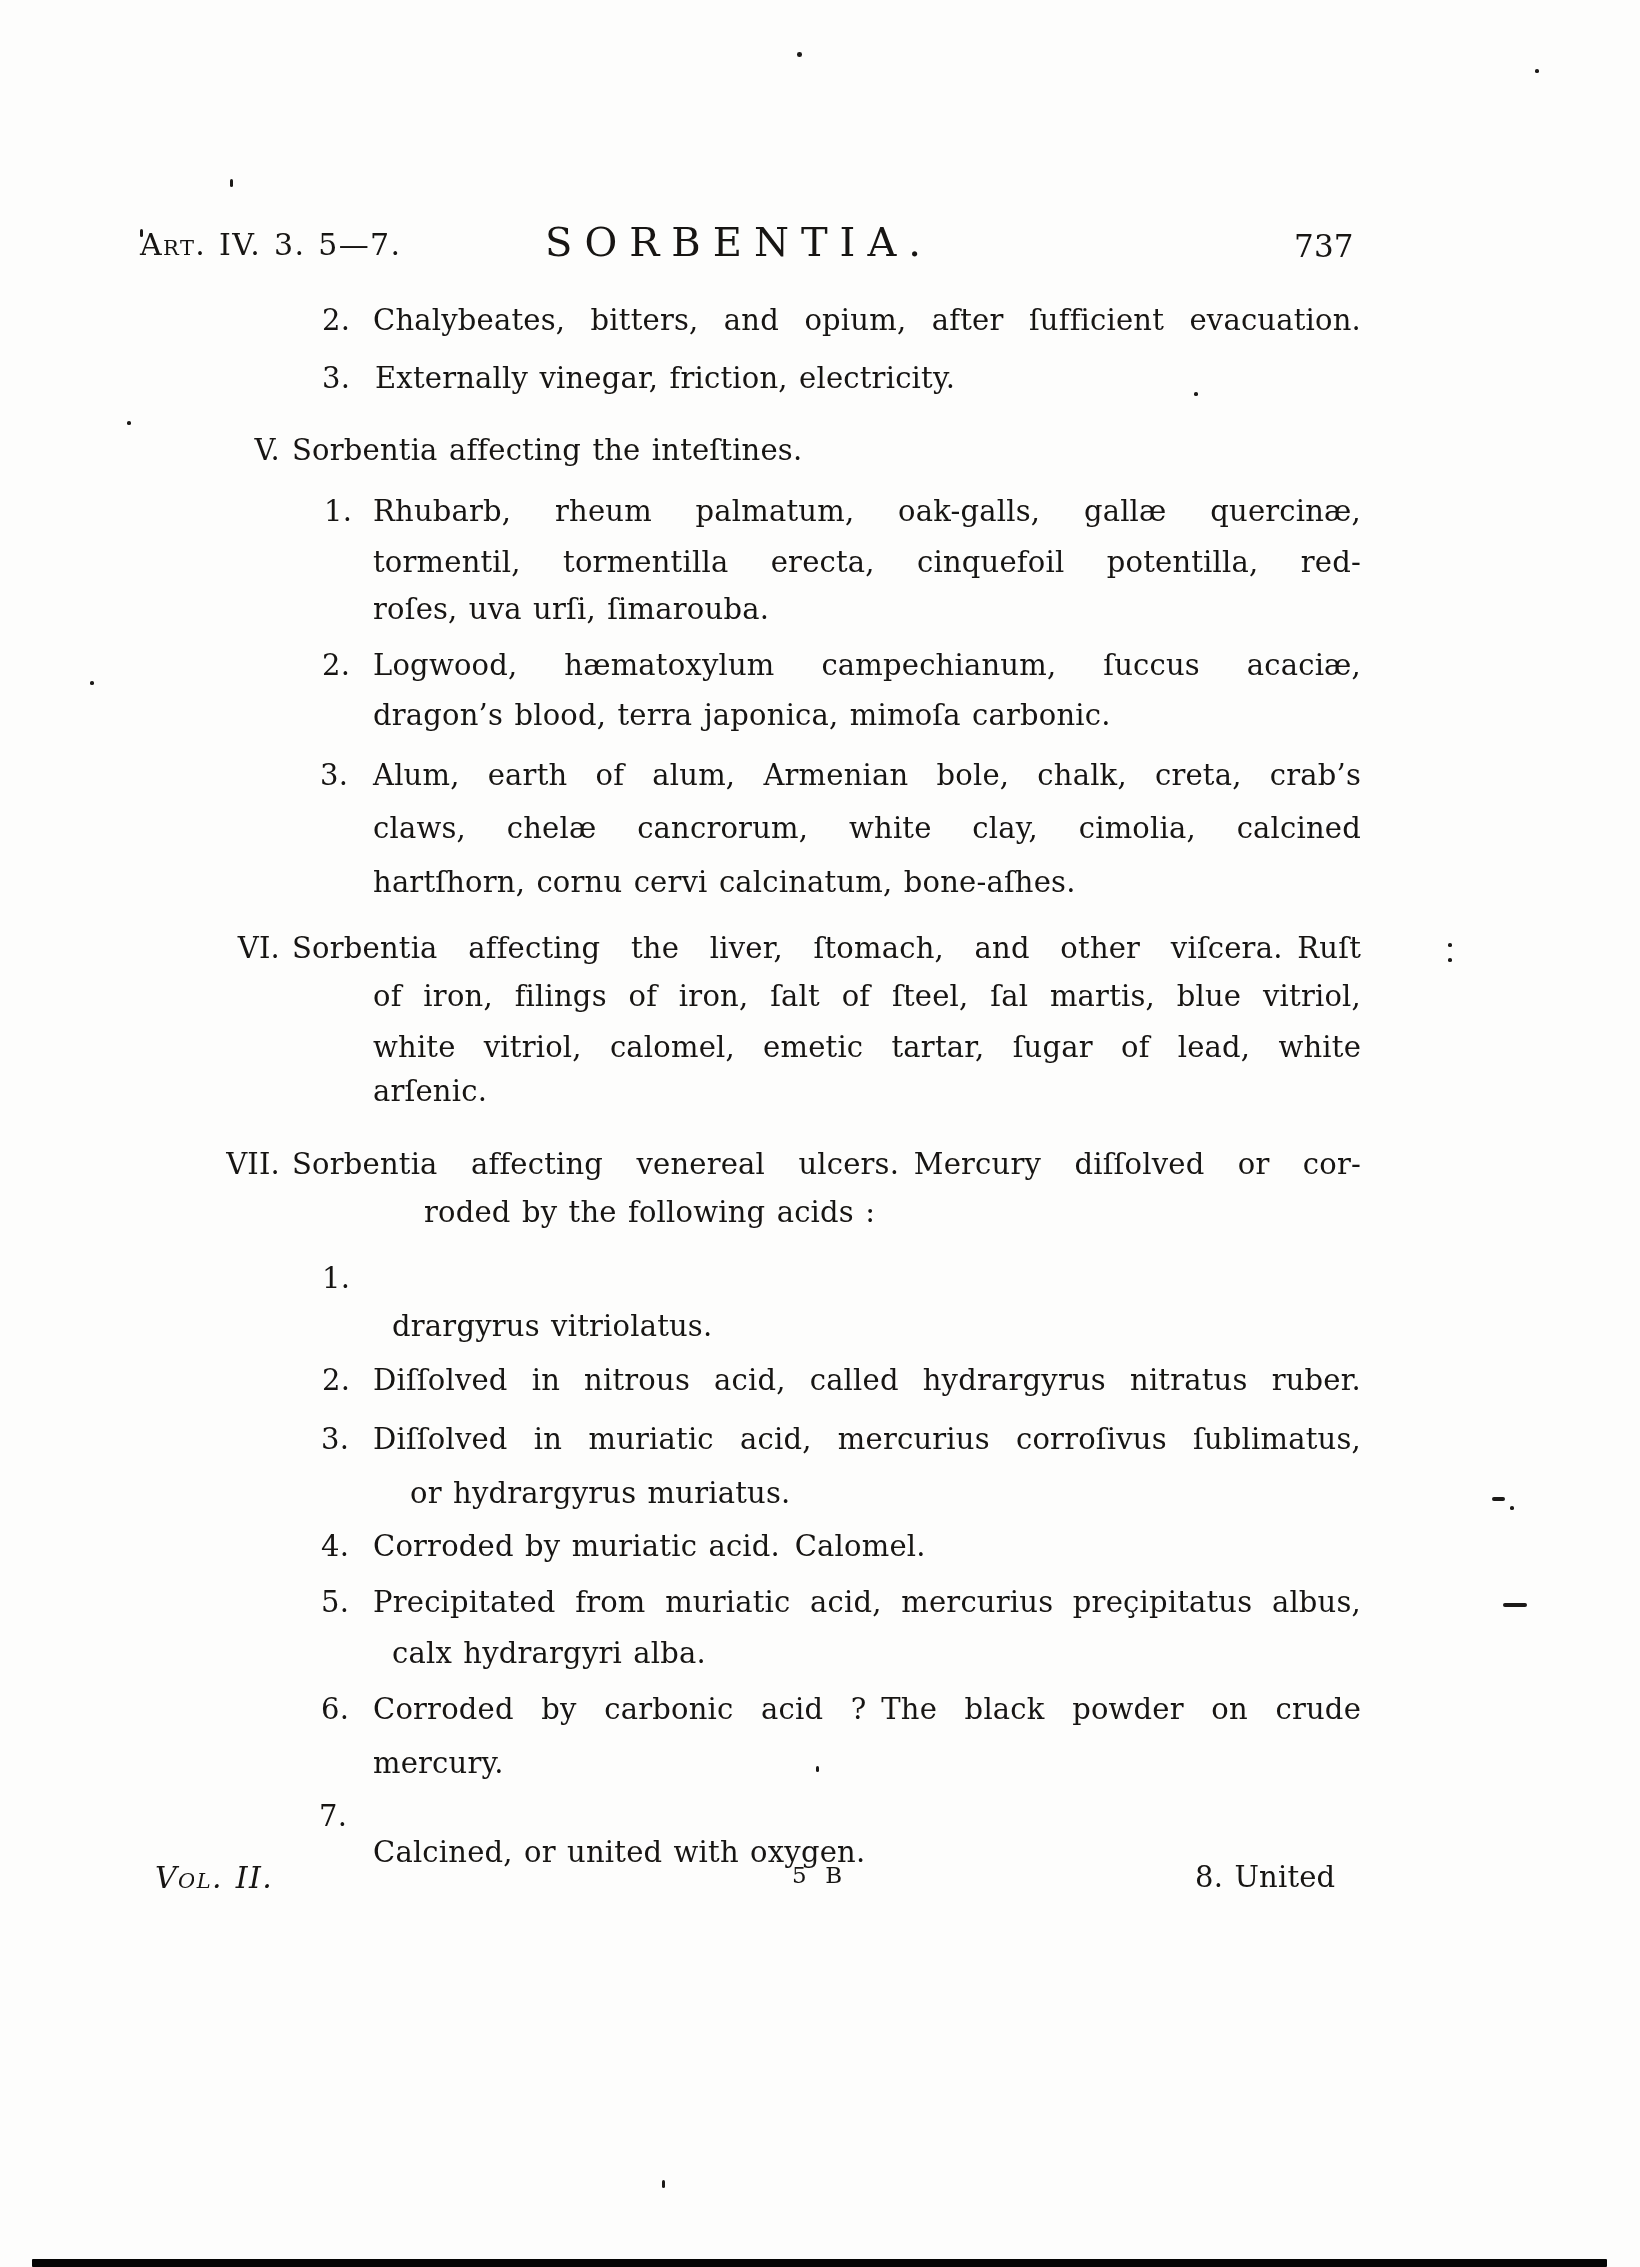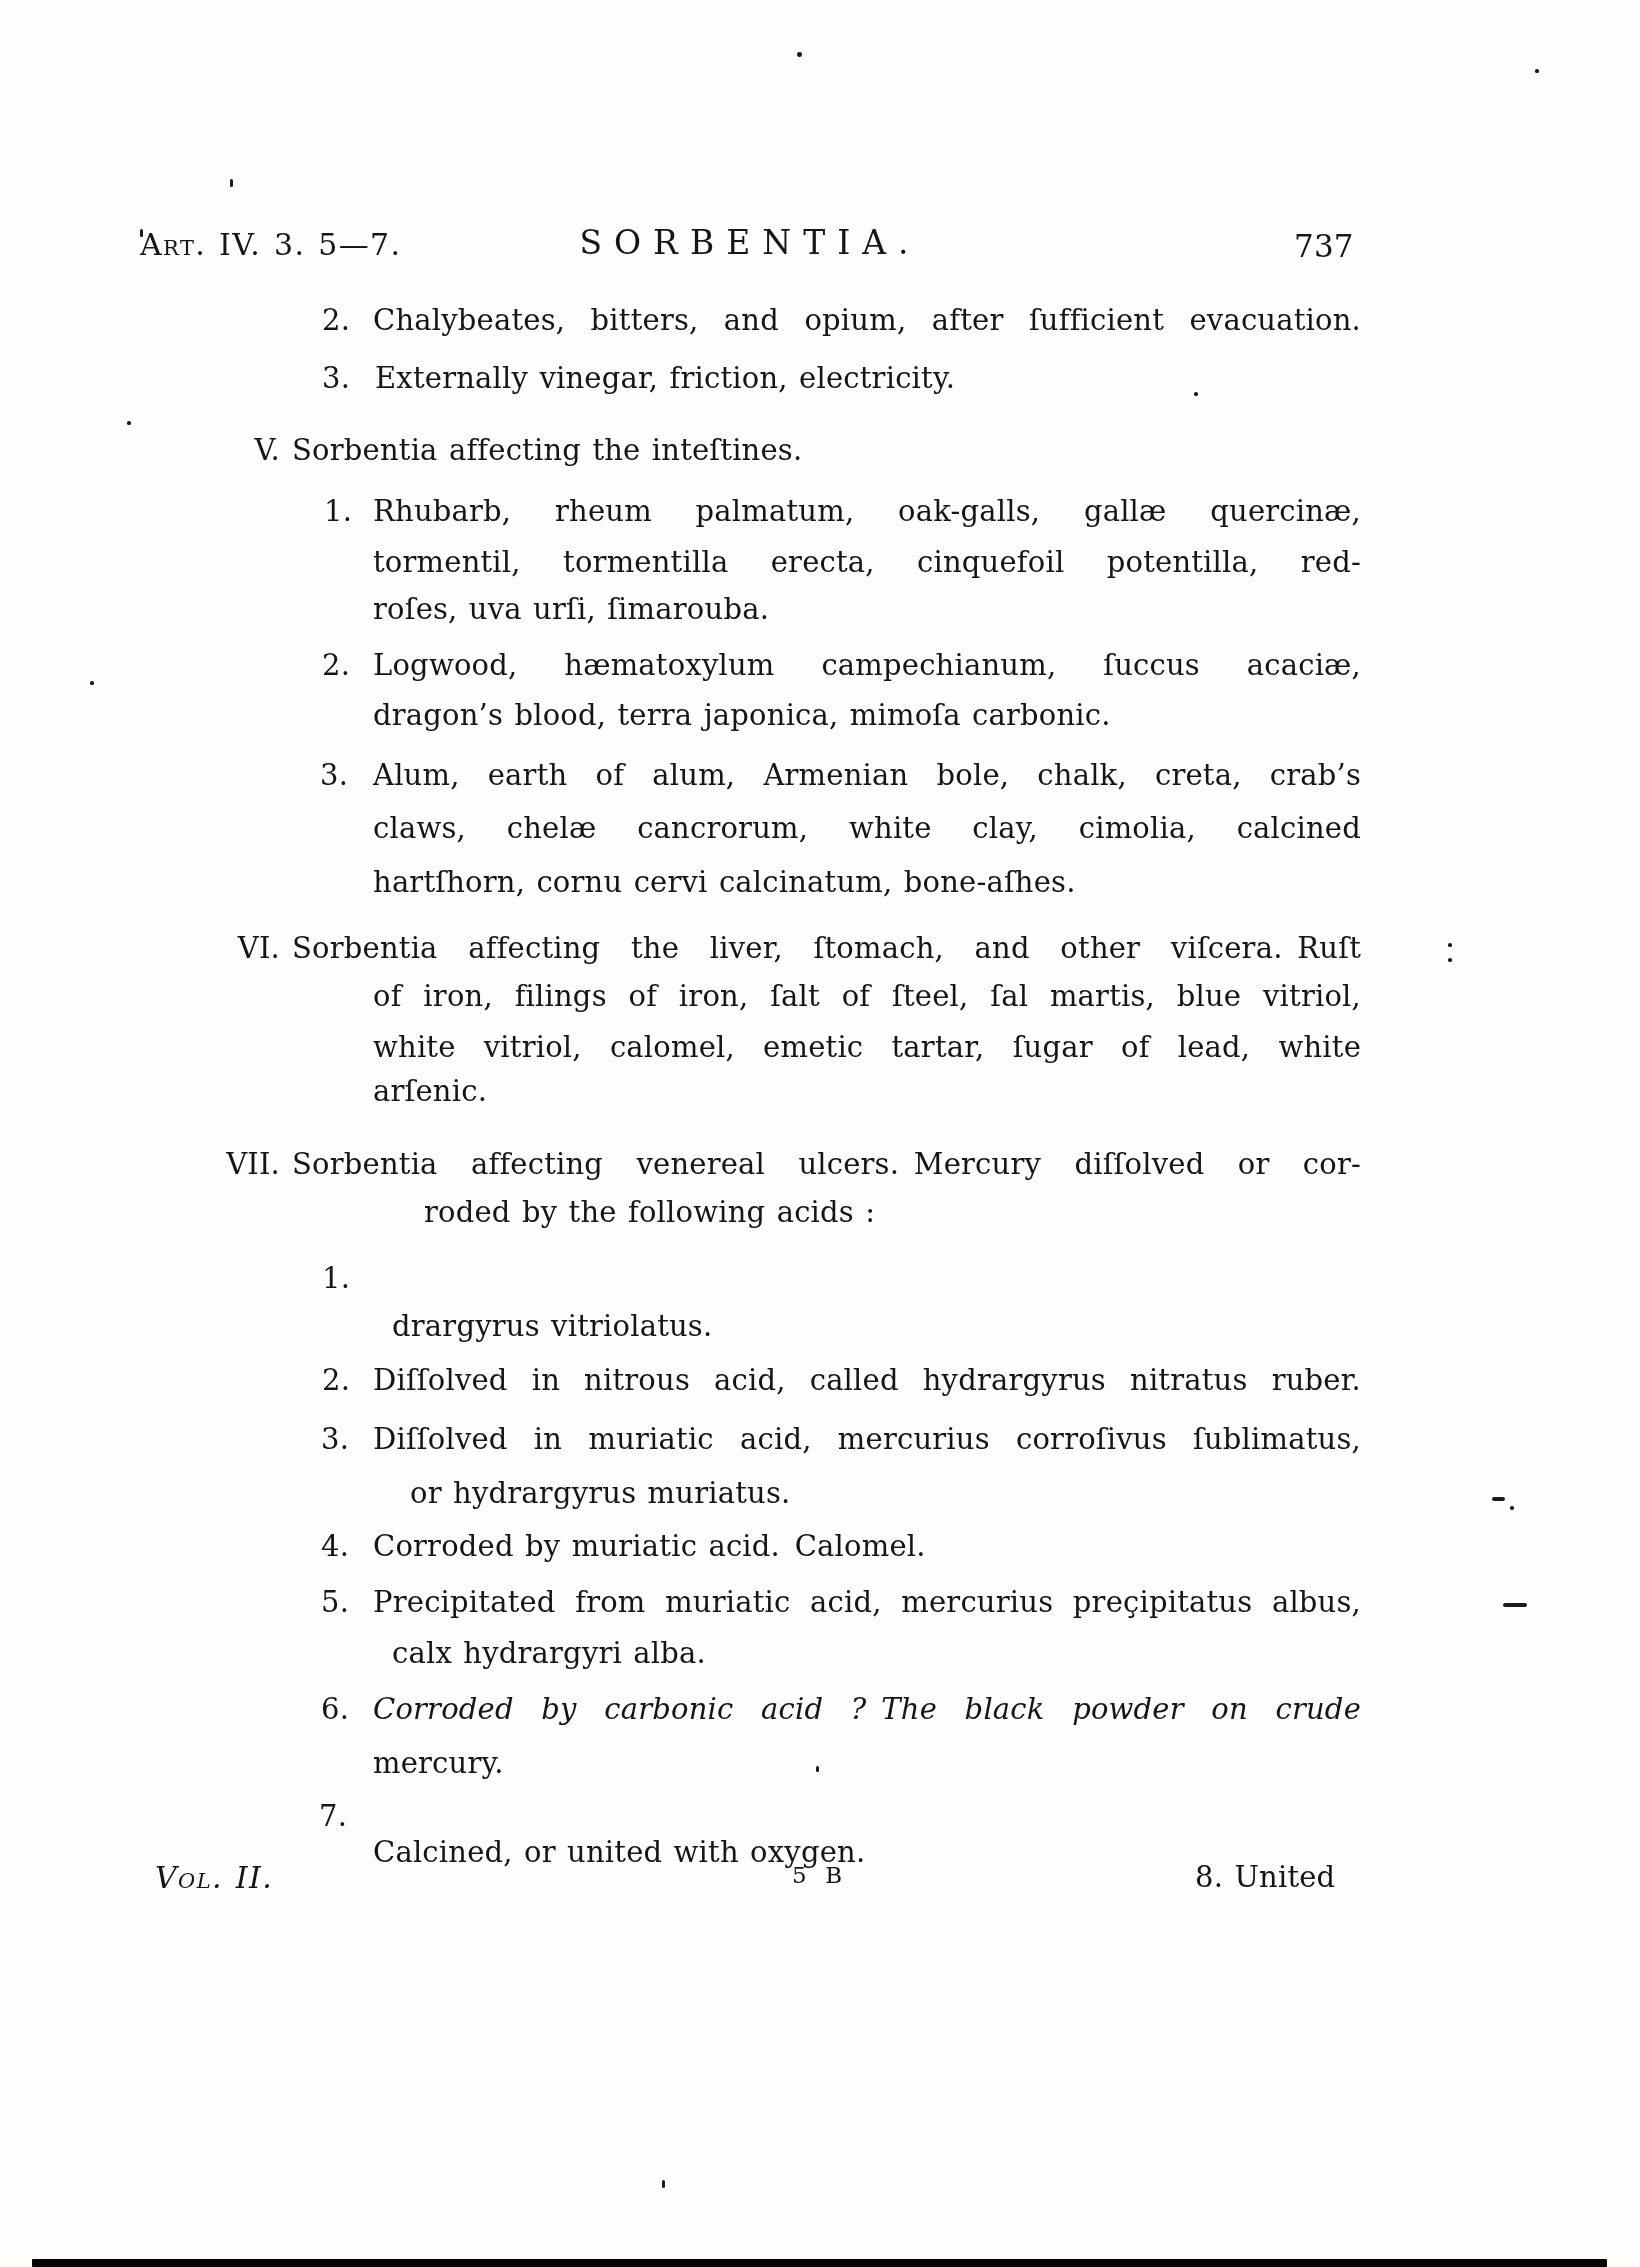--- a/index.html
+++ b/index.html
@@ -20,23 +20,23 @@
     letter-spacing:0.2px;
     word-spacing:1.9px;
   }
   .just {
     text-align:justify;
     text-align-last:justify;
     -moz-text-align-last:justify;
   }
   .sc { font-variant:small-caps; letter-spacing:1.4px; }
   .title {
-    font-size:33px;
+    font-size:40px;
     letter-spacing:12px;
-    text-align:center;
+    text-align:left;
   }
   .roman { text-align:right; }
   .speck {
     position:absolute;
     background:#1c1a18;
     border-radius:50%;
   }
   .dash-speck {
     position:absolute;
     background:#1c1a18;
@@ -103,21 +103,21 @@
   <div class="ln" style="top:1473px; left:410px;">or hydrargyrus muriatus.</div>
 
   <div class="ln" style="top:1526px; left:321px;">4.</div>
   <div class="ln" style="top:1526px; left:373px;">Corroded by muriatic acid. Calomel.</div>
 
   <div class="ln" style="top:1582px; left:321px;">5.</div>
   <div class="ln just" style="top:1582px; left:373px; width:988px;">Precipitated from muriatic acid, mercurius preçipitatus albus,</div>
   <div class="ln" style="top:1633px; left:392px;">calx hydrargyri alba.</div>
 
   <div class="ln" style="top:1689px; left:321px;">6.</div>
-  <div class="ln just" style="top:1689px; left:373px; width:988px;font-style:italic;">Corroded by carbonic acid ? The black powder on crude</div>
+  <div class="ln just" style="top:1689px; left:373px; width:988px;">Corroded by carbonic acid ? The black powder on crude</div>
   <div class="ln" style="top:1743px; left:373px;">mercury.</div>
 
   <div class="ln" style="top:1796px; left:319px;">7.</div>
   <div class="ln" style="top:1796px; left:373px;margin-top:36px;">Calcined, or united with oxygen.</div>
 
   <div class="ln sc" style="top:1857px; left:155px; font-size:30px;font-style:italic;">Vol. II.</div>
   <div class="ln" style="top:1855px; left:792px; font-size:23px; letter-spacing:4.7px;">5 B</div>
   <div class="ln" style="top:1857px; left:1195px;text-align:center;">8. United</div>
 
   <div class="speck" style="left:797px; top:52px; width:4.7px; height:4.7px;"></div>

